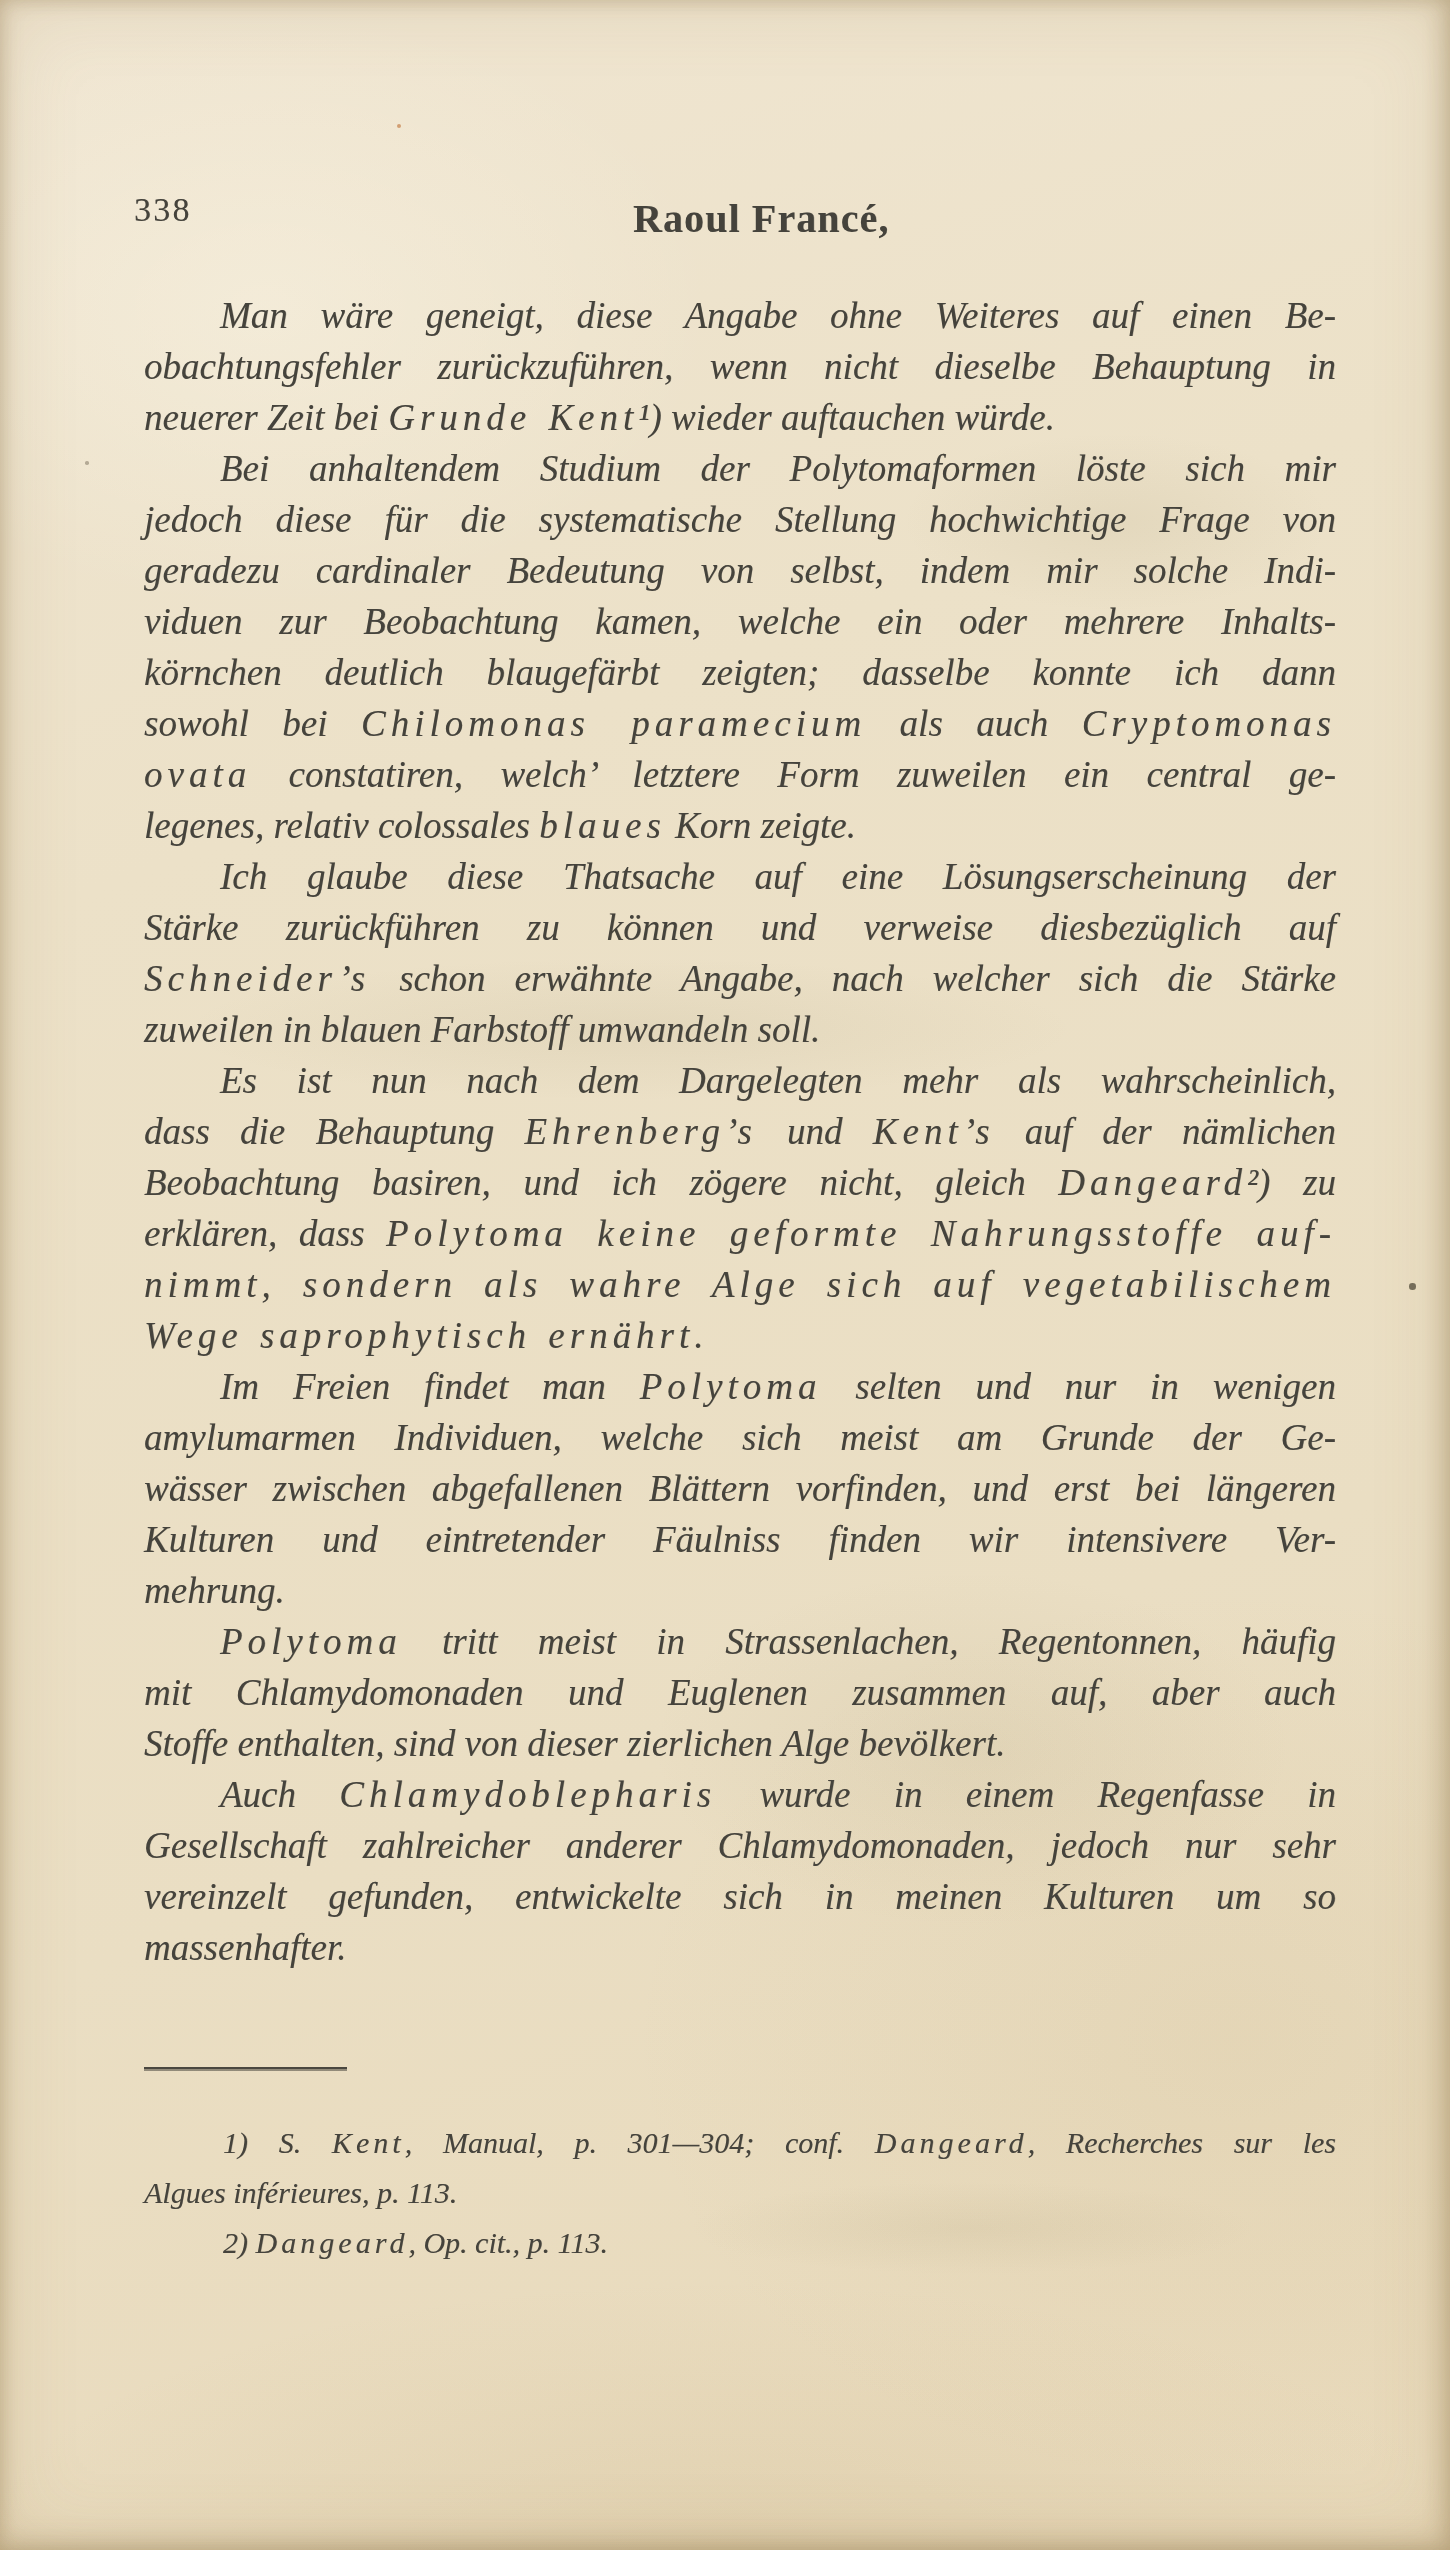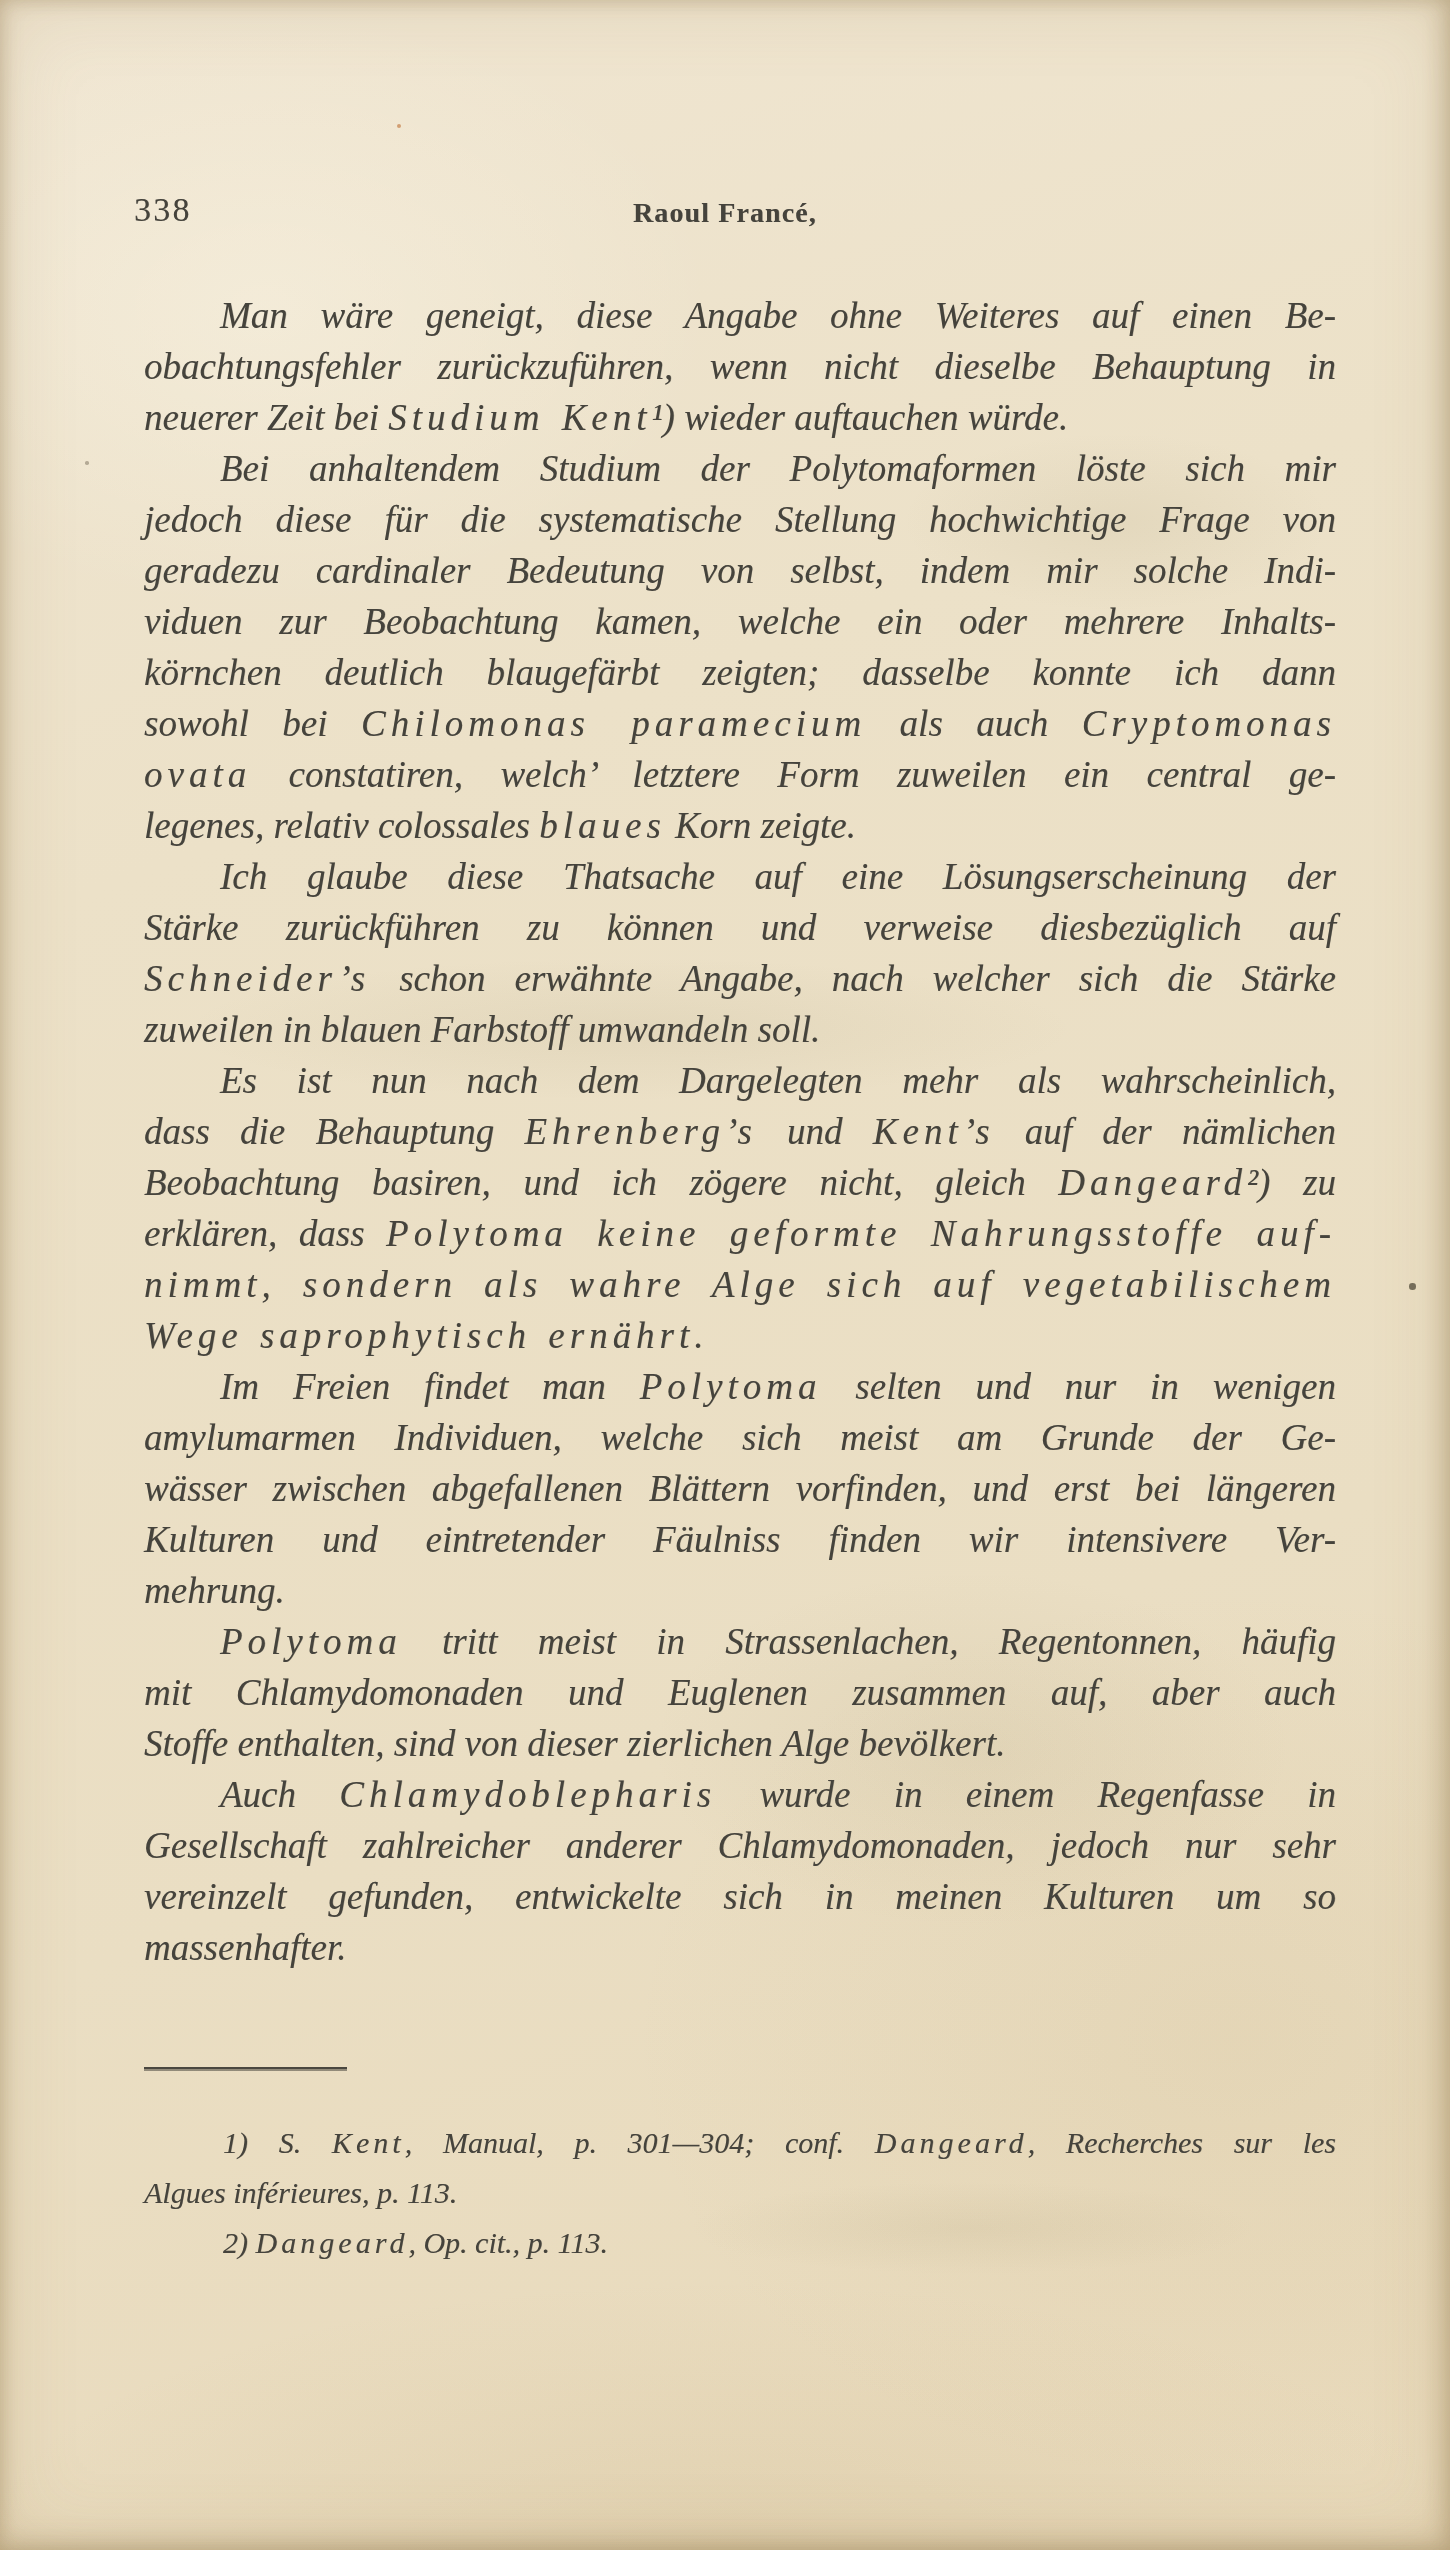--- a/index.html
+++ b/index.html
@@ -30,21 +30,21 @@
     background:radial-gradient(ellipse at center, rgba(150,136,94,.10), rgba(150,136,94,0) 70%);}
   .speck{position:absolute;border-radius:50%;pointer-events:none;}
 
   .pageno{
     position:absolute;left:134px;top:193px;
     font-size:34px;font-weight:400;letter-spacing:2.2px;line-height:1;
     text-shadow:0.4px 0.4px 0.6px rgba(69,67,60,.40);
   }
   .running-title{
     position:absolute;left:633px;top:199px;
-    font-size:28px;font-weight:700;letter-spacing:1.1px;line-height:1;
+    font-size:40px;font-weight:700;letter-spacing:1.1px;line-height:1;
     text-shadow:0.4px 0.4px 0.6px rgba(69,67,60,.40);
   }
   .text-block{
     position:absolute;left:144px;top:290px;width:1192px;
     font-size:37px;line-height:51px;
     text-shadow:0.4px 0.4px 0.5px rgba(69,67,60,.35);
   }
   .para{margin:0;}
   .line{text-align:justify;text-align-last:justify;white-space:normal;font-style:italic;}
   .line.last{text-align-last:left;}
@@ -77,21 +77,21 @@
   <div class="speck" style="left:397px;top:124px;width:4.3px;height:4.3px;background:rgba(190,110,50,.6);"></div>
   <div class="speck" style="left:85px;top:461px;width:3.6px;height:3.6px;background:rgba(120,110,90,.5);"></div>
 
   <div class="pageno">338</div>
   <div class="running-title">Raoul Francé,</div>
 
   <div class="text-block" id="text-block">
       <div class="para">
         <div class="line indent">Man wäre geneigt, diese Angabe ohne Weiteres auf einen Be-</div>
         <div class="line">obachtungsfehler zurückzuführen, wenn nicht dieselbe Behauptung in</div>
-        <div class="line last">neuerer Zeit bei <span class="sp">Studium Kent</span>¹) wieder auftauchen würde.</div>
+        <div class="line last">neuerer Zeit bei <span class="sp">Grunde Kent</span>¹) wieder auftauchen würde.</div>
       </div>
       <div class="para">
         <div class="line indent">Bei anhaltendem Studium der Polytomaformen löste sich mir</div>
         <div class="line">jedoch diese für die systematische Stellung hochwichtige Frage von</div>
         <div class="line">geradezu cardinaler Bedeutung von selbst, indem mir solche Indi-</div>
         <div class="line">viduen zur Beobachtung kamen, welche ein oder mehrere Inhalts-</div>
         <div class="line">körnchen deutlich blaugefärbt zeigten; dasselbe konnte ich dann</div>
         <div class="line">sowohl bei <span class="sp">Chilomonas paramecium</span> als auch <span class="sp">Cryptomonas</span></div>
         <div class="line"><span class="sp">ovata</span> constatiren, welch’ letztere Form zuweilen ein central ge-</div>
         <div class="line last">legenes, relativ colossales <span class="sp">blaues</span> Korn zeigte.</div>

